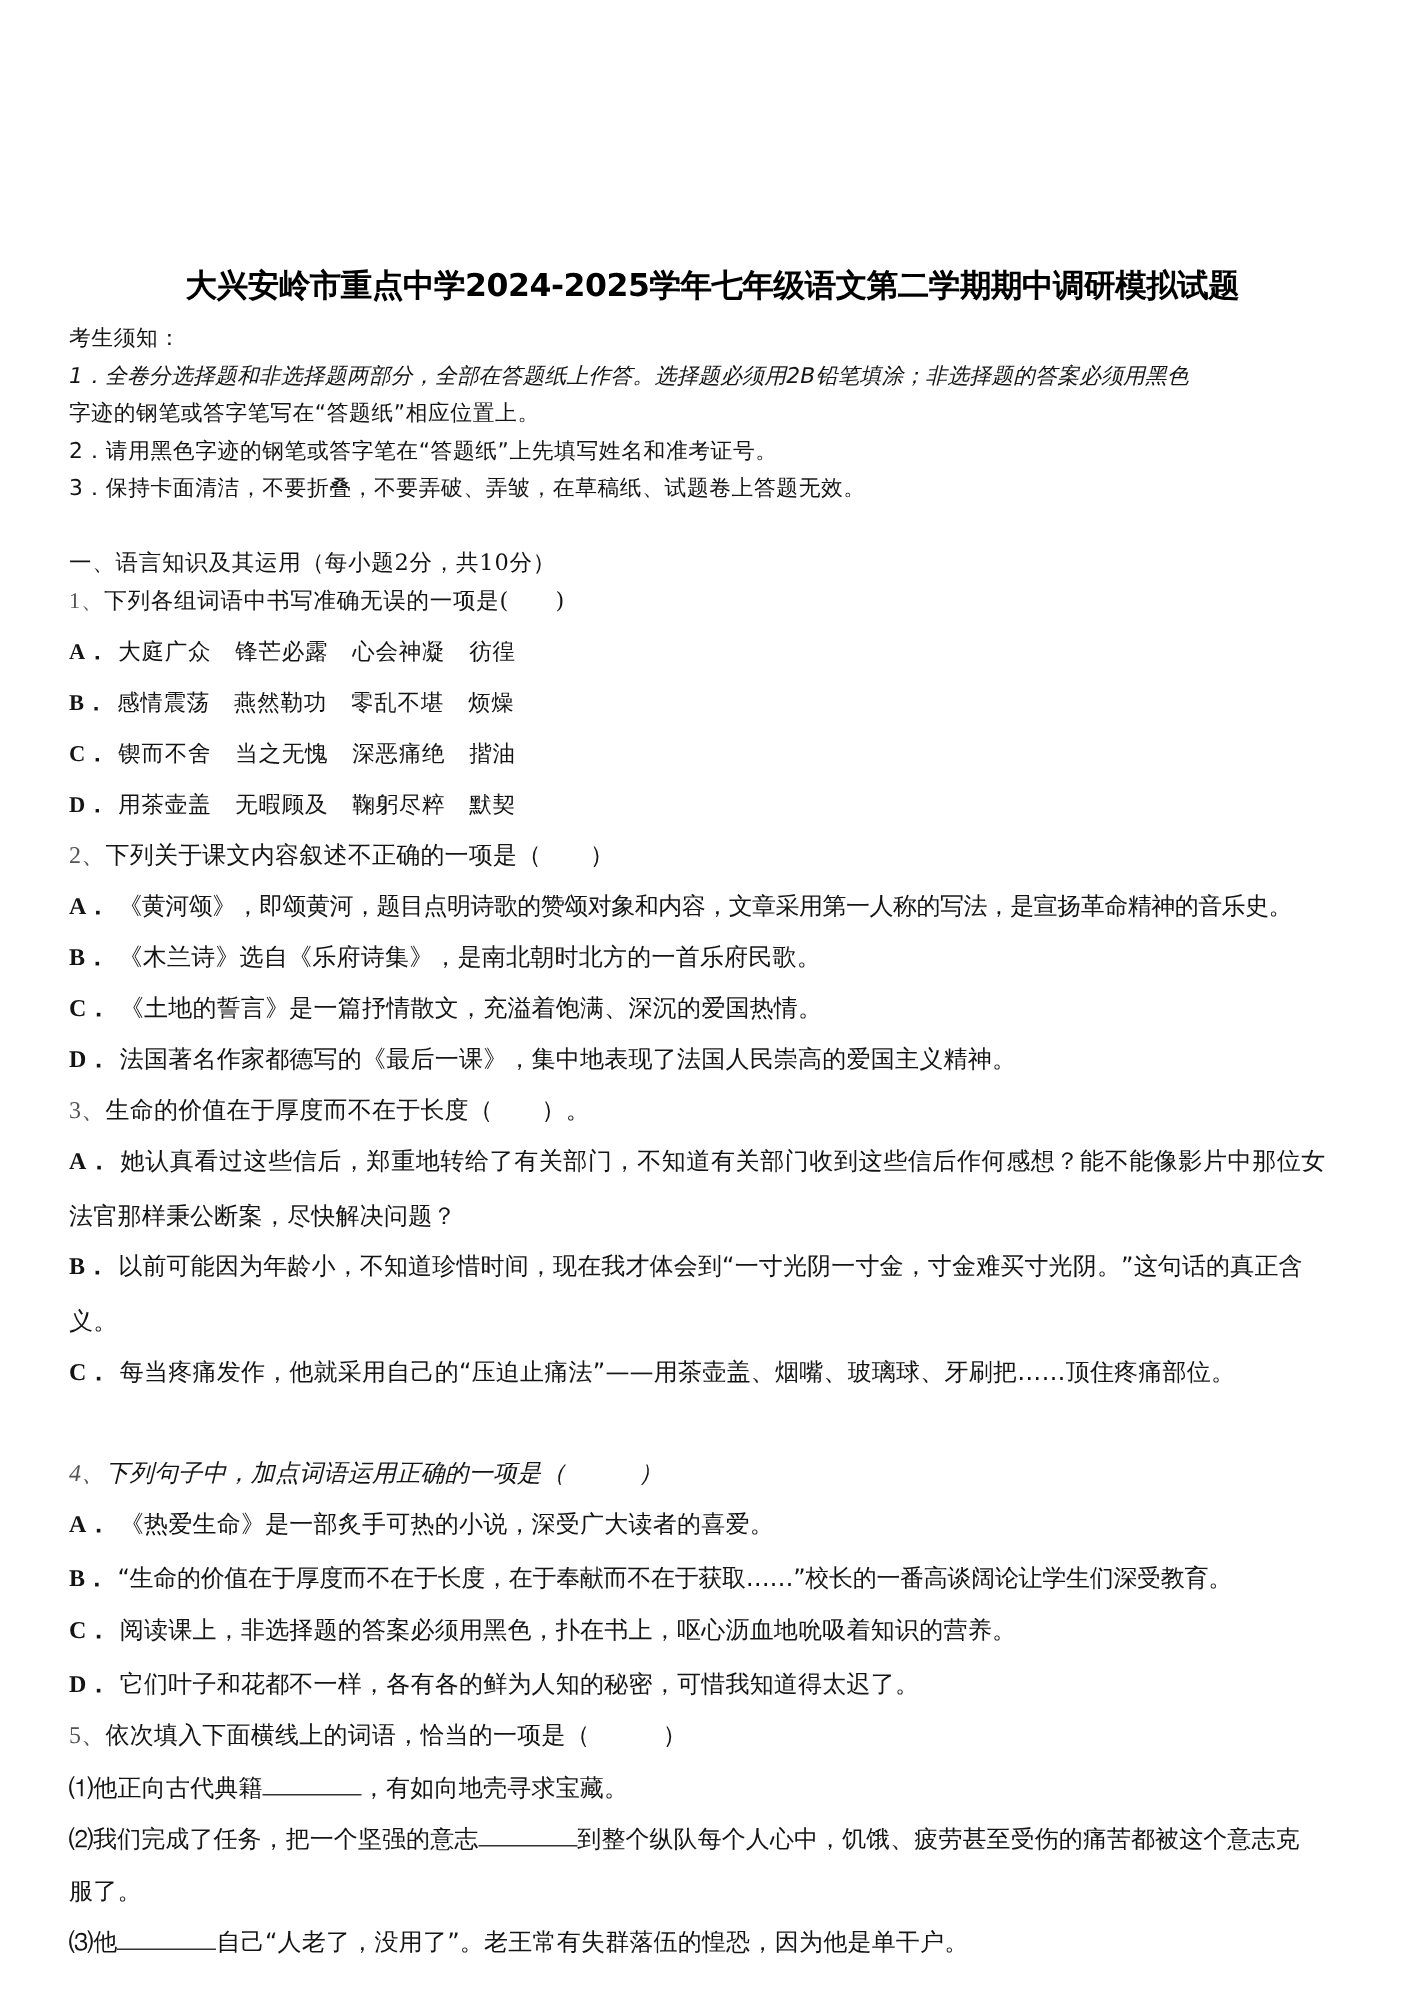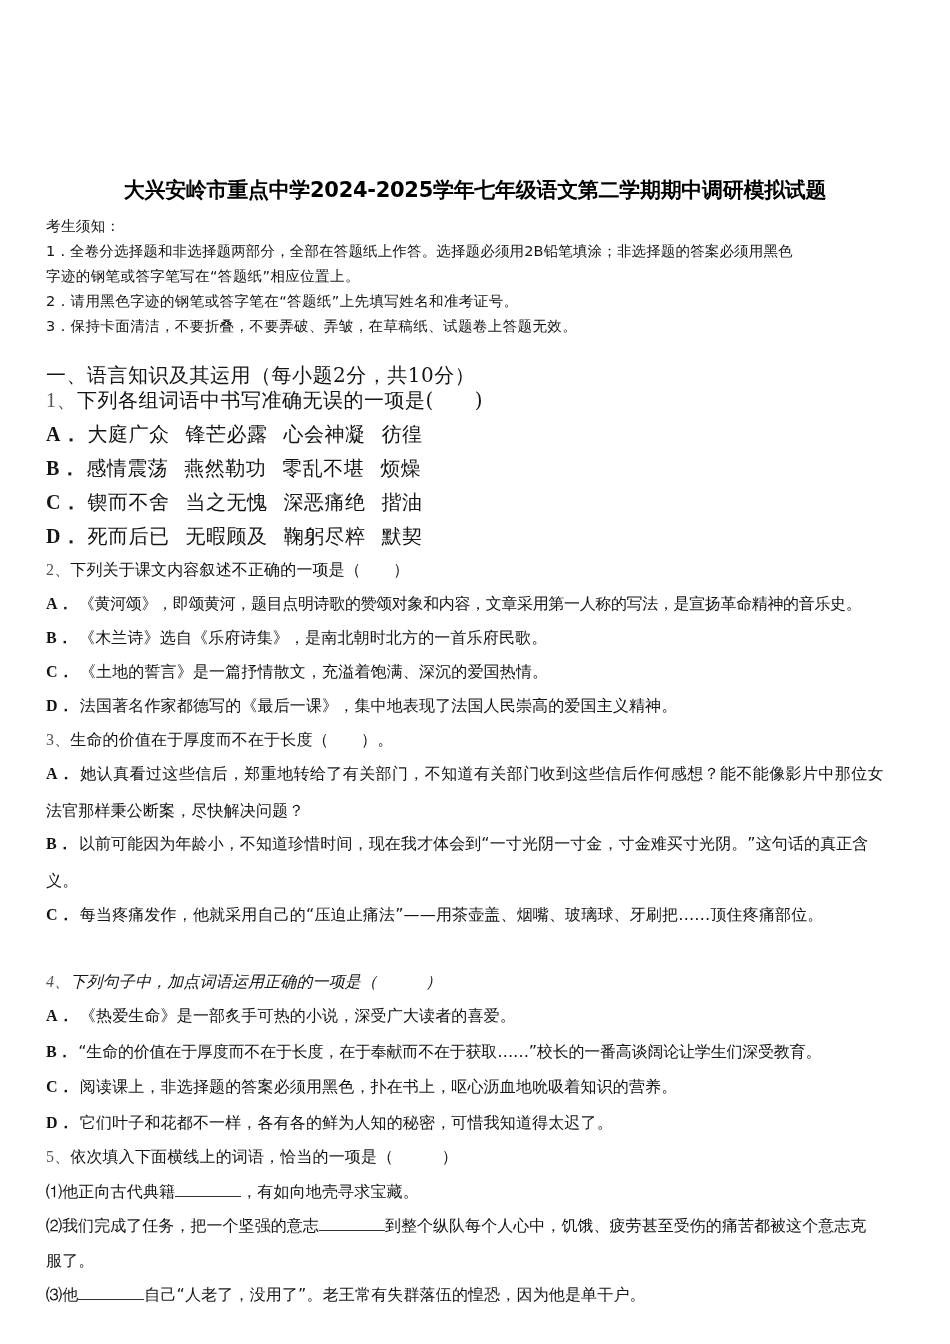--- a/index.html
+++ b/index.html
@@ -48,21 +48,21 @@
       letter-spacing: 0.4px;
     }
     .condensed {
       font-family: "DejaVu Sans", "Liberation Sans", sans-serif;
       font-size: 16px;
       letter-spacing: 0.15px;
       transform-origin: left center;
     }
     .serifq {
       font-family: "DejaVu Serif", "Liberation Serif", serif;
-      font-size: 20px;
+      font-size: 15px;
       letter-spacing: 0.5px;
     }
     .opt-label {
       font-weight: bold;
       font-family: "Liberation Serif", "DejaVu Serif", serif;
       margin-right: 6px;
     }
     .qnum {
       color: #555;
       font-family: "Liberation Serif", "DejaVu Serif", serif;
@@ -80,41 +80,41 @@
     }
   </style>
 </head>
 <body>
 
 <div class="page">
 
   <div class="title">大兴安岭市重点中学2024-2025学年七年级语文第二学期期中调研模拟试题</div>
 
   <div class="line notice" style="top:152px;text-align:right;">考生须知：</div>
-  <div class="line notice" style="top:177px; letter-spacing:0.15px;">1．全卷分选择题和非选择题两部分，全部在答题纸上作答。选择题必须用2B铅笔填涂；非选择题的答案必须用黑色</div>
+  <div class="line notice" style="top:177px; letter-spacing:0.15px;font-style:italic;">1．全卷分选择题和非选择题两部分，全部在答题纸上作答。选择题必须用2B铅笔填涂；非选择题的答案必须用黑色</div>
   <div class="line notice" style="top:202px;">字迹的钢笔或答字笔写在“答题纸”相应位置上。</div>
   <div class="line notice" style="top:227px;">2．请用黑色字迹的钢笔或答字笔在“答题纸”上先填写姓名和准考证号。</div>
   <div class="line notice" style="top:252px;">3．保持卡面清洁，不要折叠，不要弄破、弄皱，在草稿纸、试题卷上答题无效。</div>
 
   <div class="line serifq" style="top:301px;">一、语言知识及其运用（每小题2分，共10分）</div>
 
   <div class="line serifq" style="top:326px;">
     <span class="qnum">1、</span><span>下列各组词语中书写准确无误的一项是(　　)</span>
   </div>
   <div class="line serifq" style="top:360px;">
     <span class="opt-label">A．</span><span class="word">大庭广众</span><span class="word">锋芒必露</span><span class="word">心会神凝</span><span class="word">彷徨</span>
   </div>
   <div class="line serifq" style="top:394px;">
     <span class="opt-label">B．</span><span class="word">感情震荡</span><span class="word">燕然勒功</span><span class="word">零乱不堪</span><span class="word">烦燥</span>
   </div>
   <div class="line serifq" style="top:428px;">
     <span class="opt-label">C．</span><span class="word">锲而不舍</span><span class="word">当之无愧</span><span class="word">深恶痛绝</span><span class="word">揩油</span>
   </div>
   <div class="line serifq" style="top:462px;">
-    <span class="opt-label">D．</span><span class="word">死而后已</span><span class="word">无暇顾及</span><span class="word">鞠躬尽粹</span><span class="word">默契</span>
+    <span class="opt-label">D．</span><span class="word">用茶壶盖</span><span class="word">无暇顾及</span><span class="word">鞠躬尽粹</span><span class="word">默契</span>
   </div>
 
   <div class="line condensed" style="top:496px;">
     <span class="qnum">2、</span><span>下列关于课文内容叙述不正确的一项是（　　）</span>
   </div>
   <div class="line condensed" style="top:530px; letter-spacing:-0.35px;">
     <span class="opt-label">A．</span><span>《黄河颂》，即颂黄河，题目点明诗歌的赞颂对象和内容，文章采用第一人称的写法，是宣扬革命精神的音乐史。</span>
   </div>
   <div class="line condensed" style="top:564px;">
     <span class="opt-label">B．</span><span>《木兰诗》选自《乐府诗集》，是南北朝时北方的一首乐府民歌。</span>

